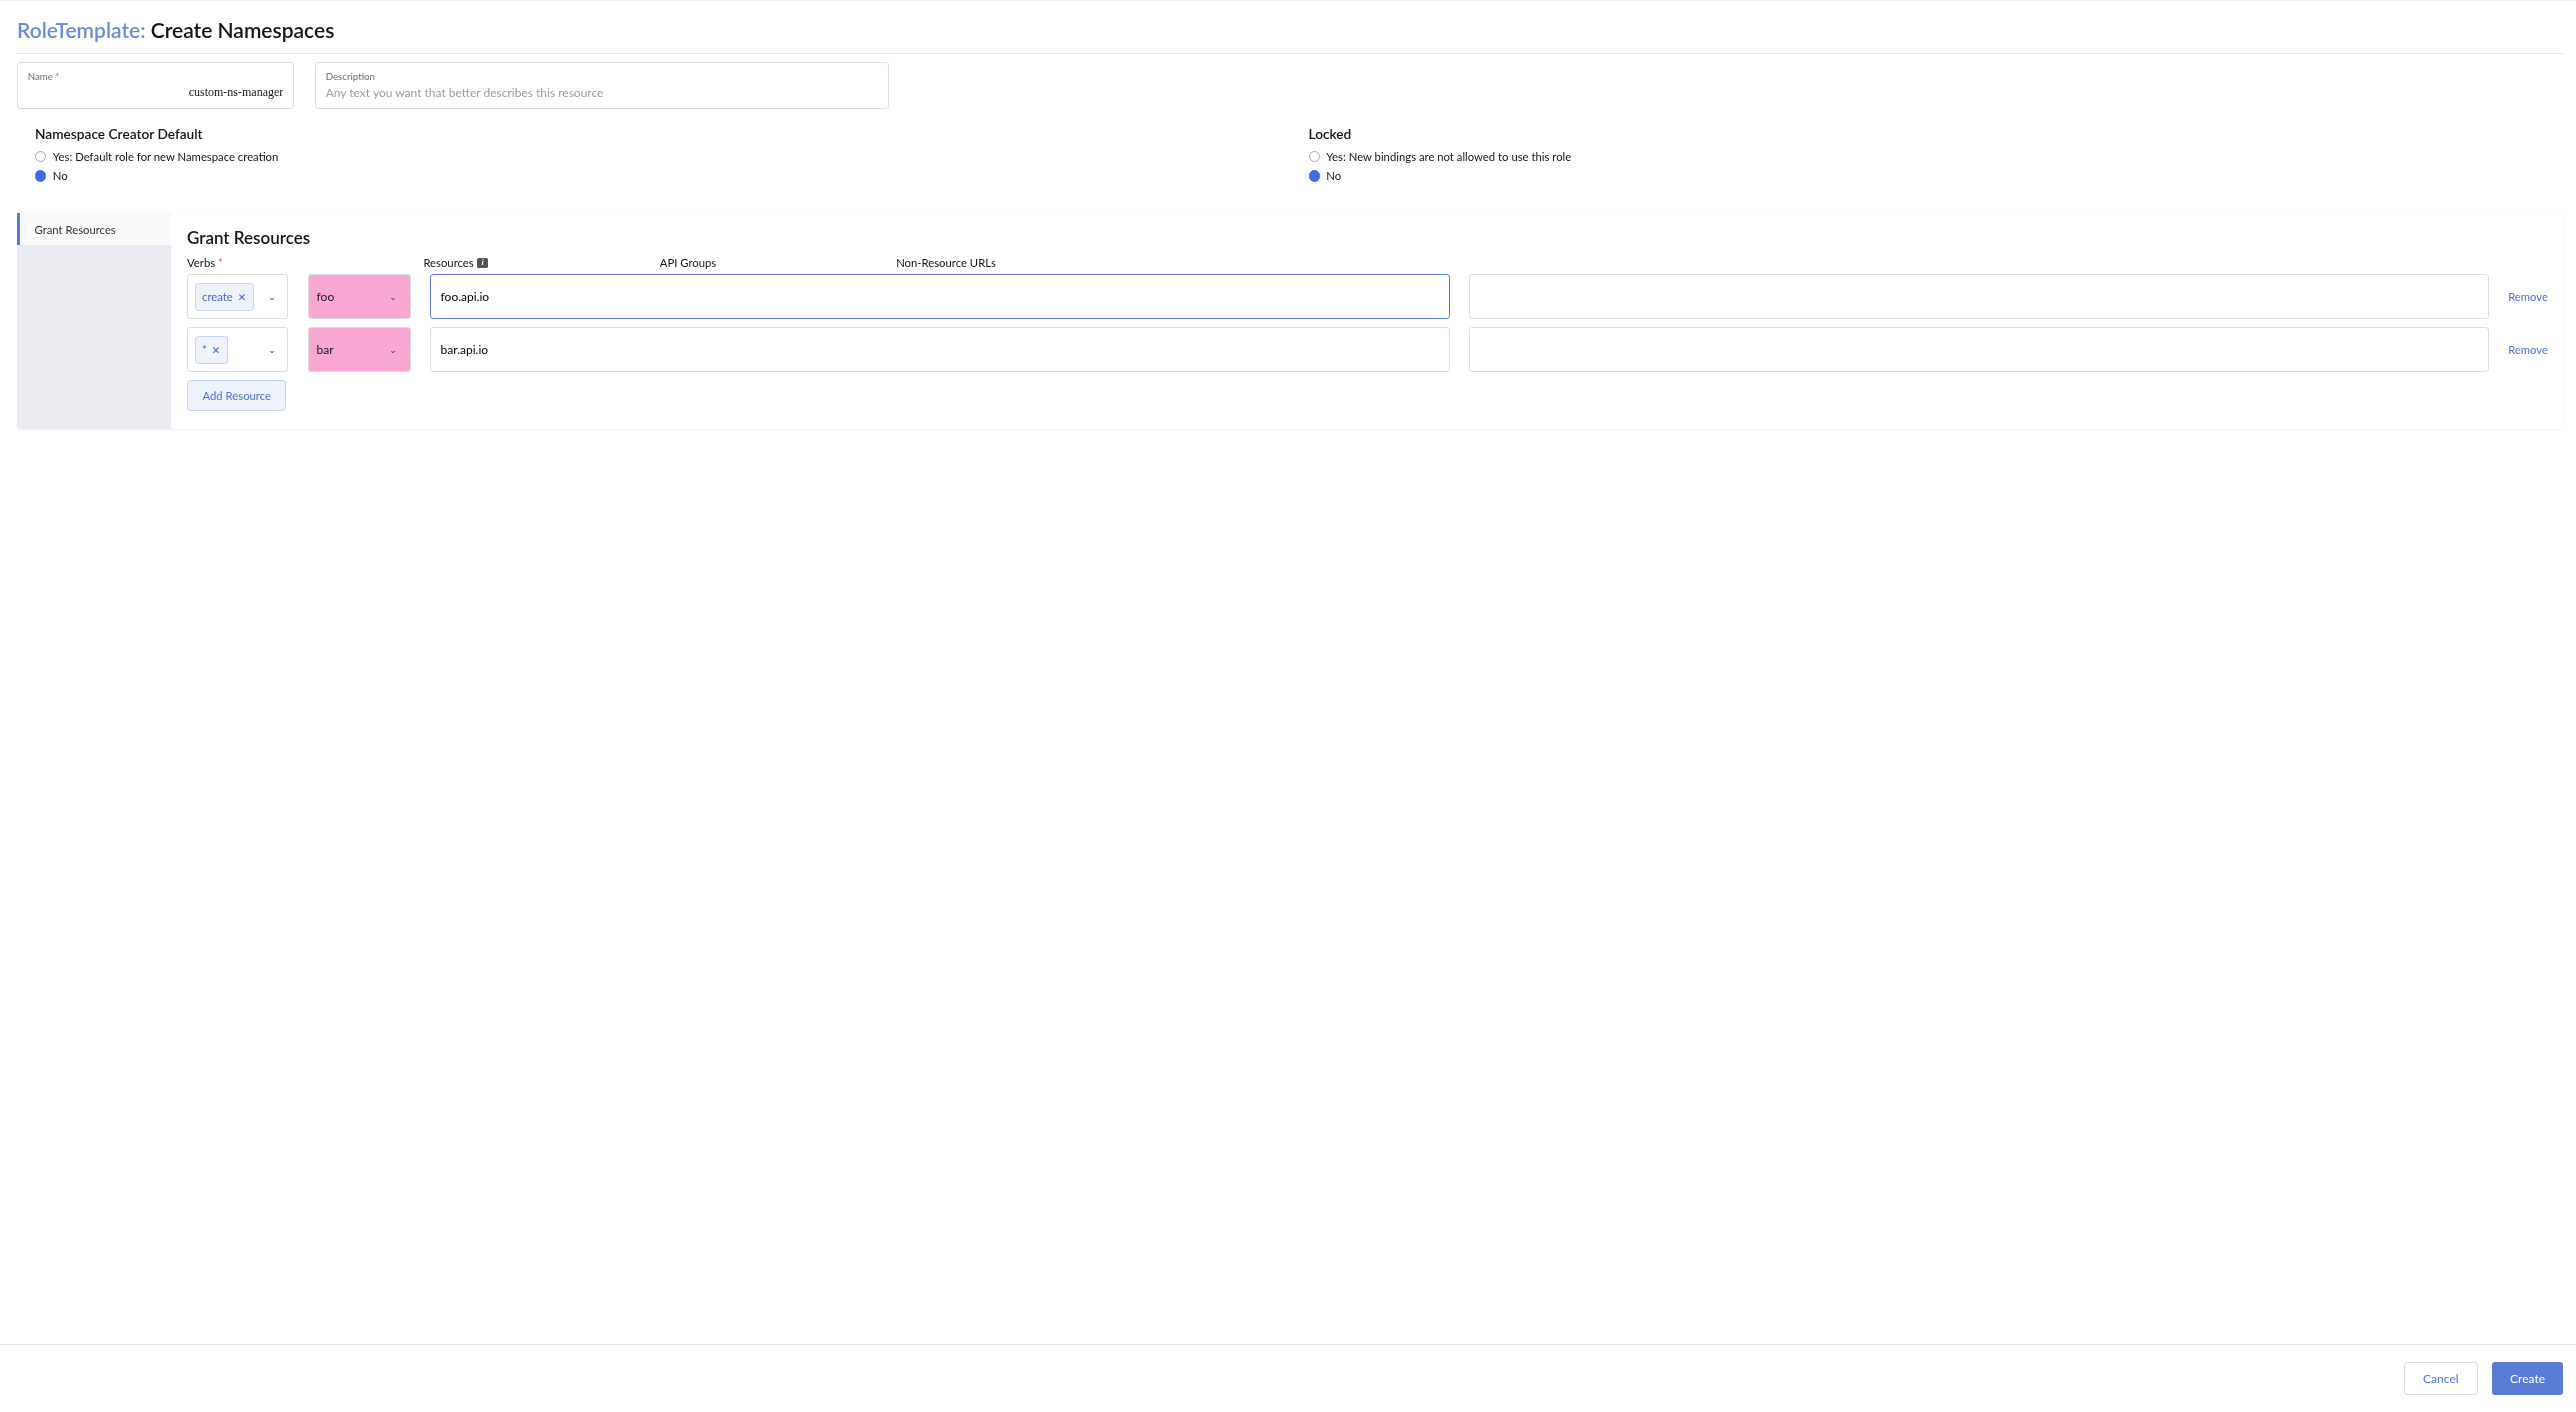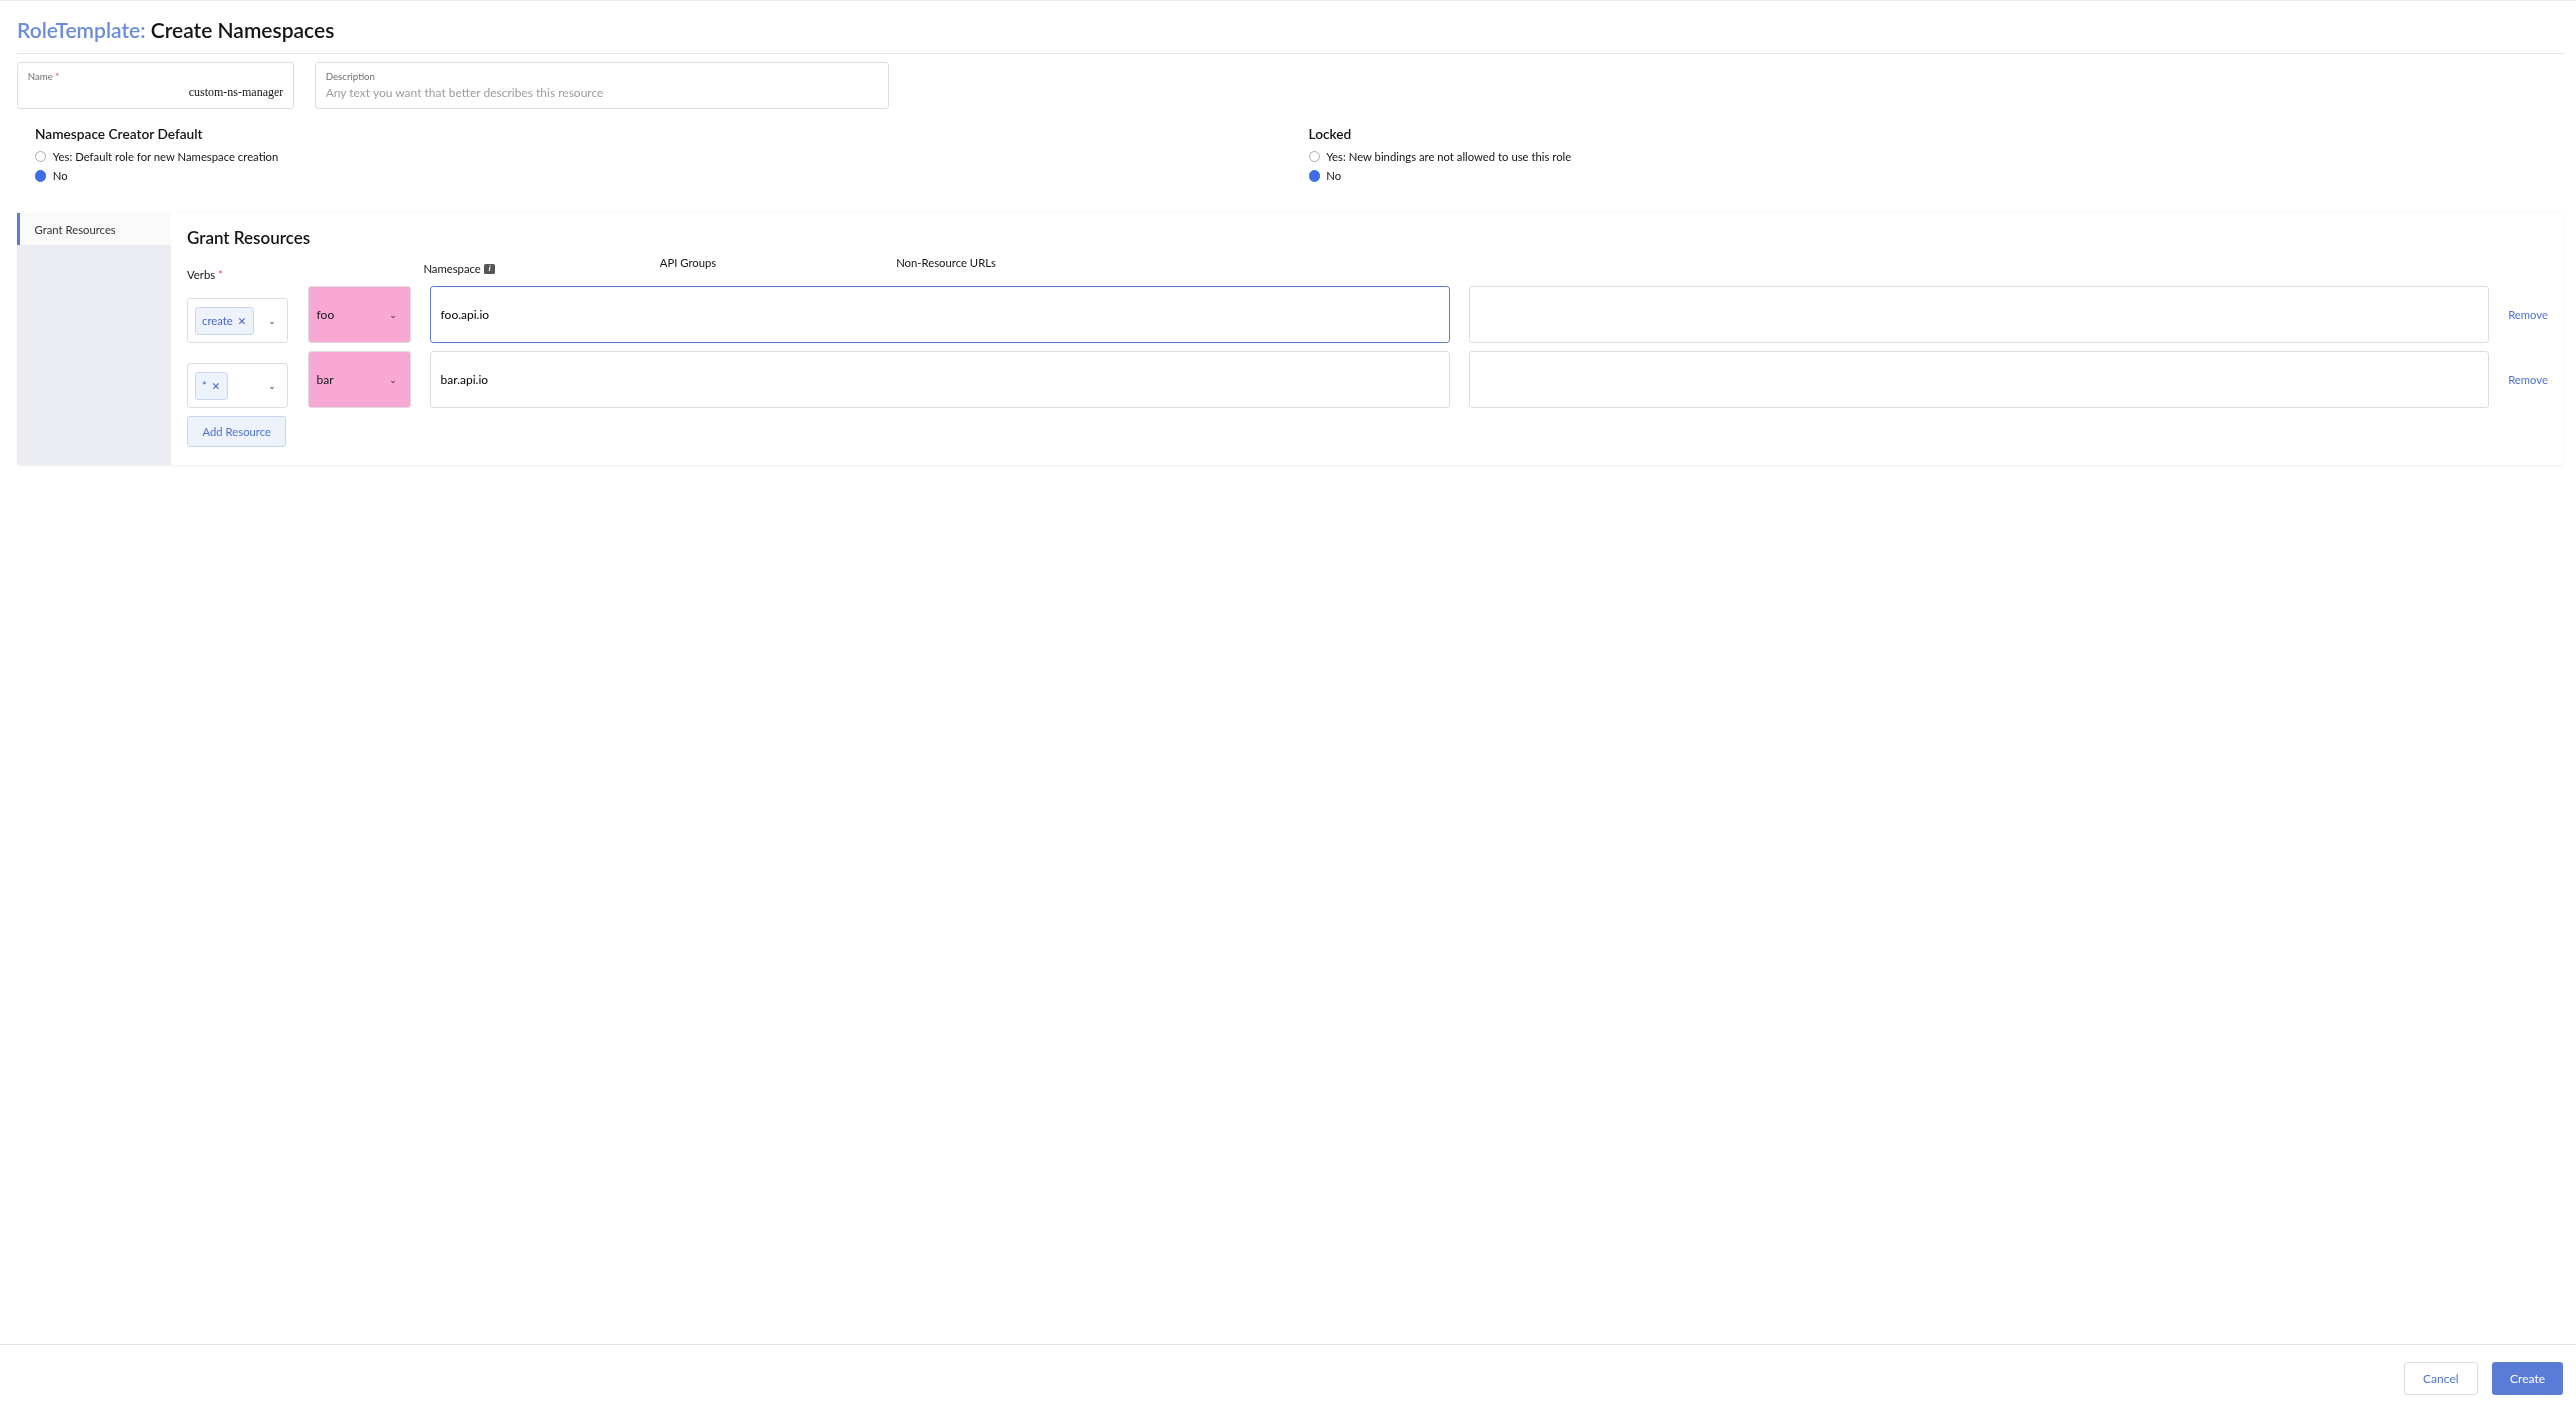--- a/index.html
+++ b/index.html
@@ -142,21 +142,21 @@
 }
 .grant-headers {
   display: flex;
   gap: 19.4px;
   margin-bottom: 4.8px;
 }
 .grant-headers .col {
   font-size: 11.3px;
   color: #141419;
 }
-.col-verbs { width: 217px; margin-top: 12px; }
+.col-verbs { width: 217px; }
 .col-resource { width: 217px; display:flex; align-items:center; gap:3.2px;}
 .col-api { width: 217px; }
 .col-urls { width: 217px; }
 .col-remove { width: 57px; }
 .grant-row {
   display: flex;
   gap: 19.4px;
   margin-bottom: 8px;
   align-items: stretch;
 }
@@ -331,21 +331,21 @@
       <div class="tabs-sidebar">
         <div class="tab-item">Grant Resources</div>
       </div>
       <div class="tab-content">
         <h2>Grant Resources</h2>
         <div class="grant-headers">
           <div class="col col-verbs">
             <span>Verbs</span> <span style="color:#d9534f">*</span>
           </div>
           <div class="col col-resource">
-            <span>Namespace</span>
+            <span>Resources</span>
             <span class="info-icon">i</span>
           </div>
           <div class="col col-api">API Groups</div>
           <div class="col col-urls">Non-Resource URLs</div>
           <div class="col col-remove"></div>
         </div>
 
         <div class="grant-row">
           <div class="multi-select col-verbs">
             <div class="chips">

